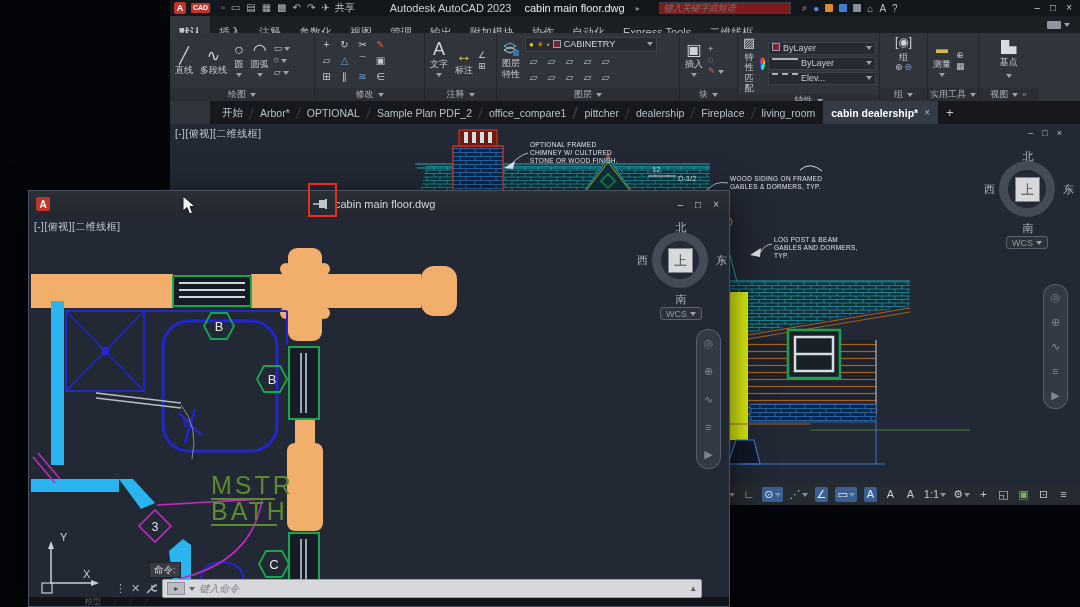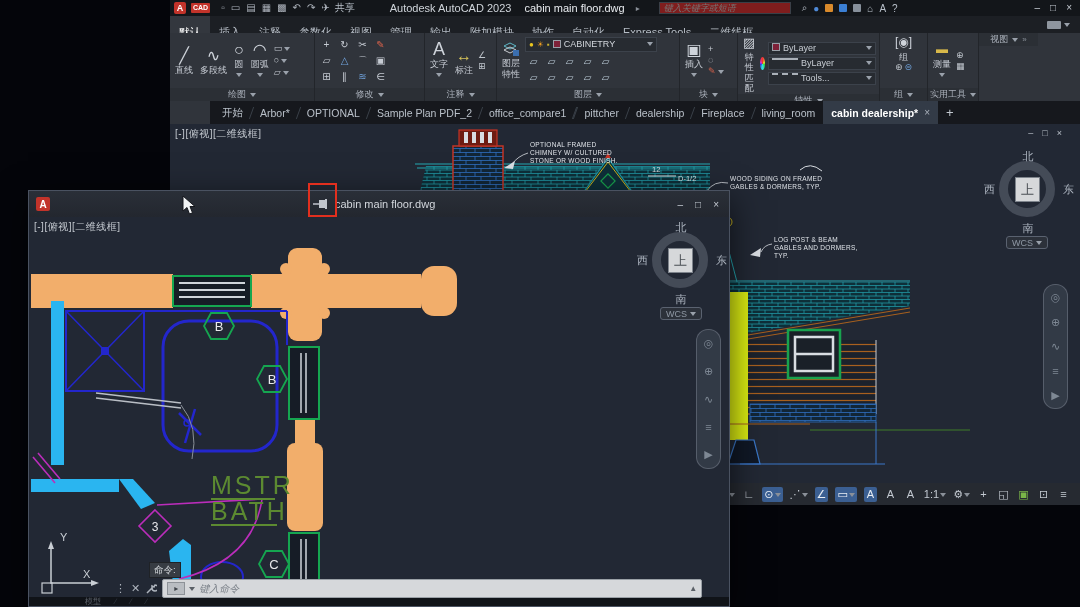--- a/index.html
+++ b/index.html
@@ -340,21 +340,21 @@
                 <span>ByLayer</span>
                 <span class="caret" style="margin-left:auto"></span>
               </div>
             <div class="pdrop">
                 <span class="pline"></span>
                 <span>ByLayer</span>
                 <span class="caret" style="margin-left:auto"></span>
               </div>
             <div class="pdrop">
                 <span class="pdash"></span>
-                <span>Tools...</span>
+                <span>Elev...</span>
                 <span class="caret" style="margin-left:auto"></span>
               </div>
           </div>
         </div>
         <div class="plabel">
             <span>特性</span>
             <span class="caret"></span>
           </div>
       </div>
 
@@ -396,20 +396,25 @@
           </span>
         </div>
         <div class="plabel">
             <span>实用工具</span>
             <span class="caret"></span>
           </div>
       </div>
 
 
       <div class="panel" style="width:59px;border-right:none">
+        <div class="ptools" style="flex-direction:column;gap:2px;justify-content:center">
+          <span class="baseicon"></span>
+          <span style="font-size:9px;color:#c6cbd3">基点</span>
+          <span class="caret"></span>
+        </div>
         <div class="plabel">
             <span>视图</span>
             <span class="caret"></span>
             <span style="font-size:8px;color:#8a9099">»</span>
           </div>
       </div>
     </div>
 
     <div class="doctabs">
       <span class="dtab">开始</span>

